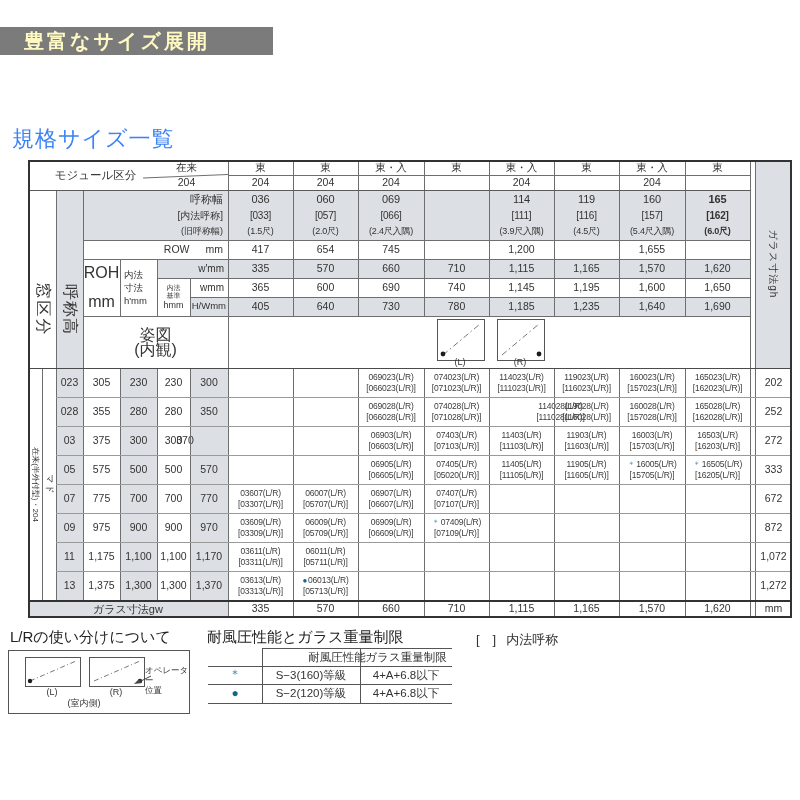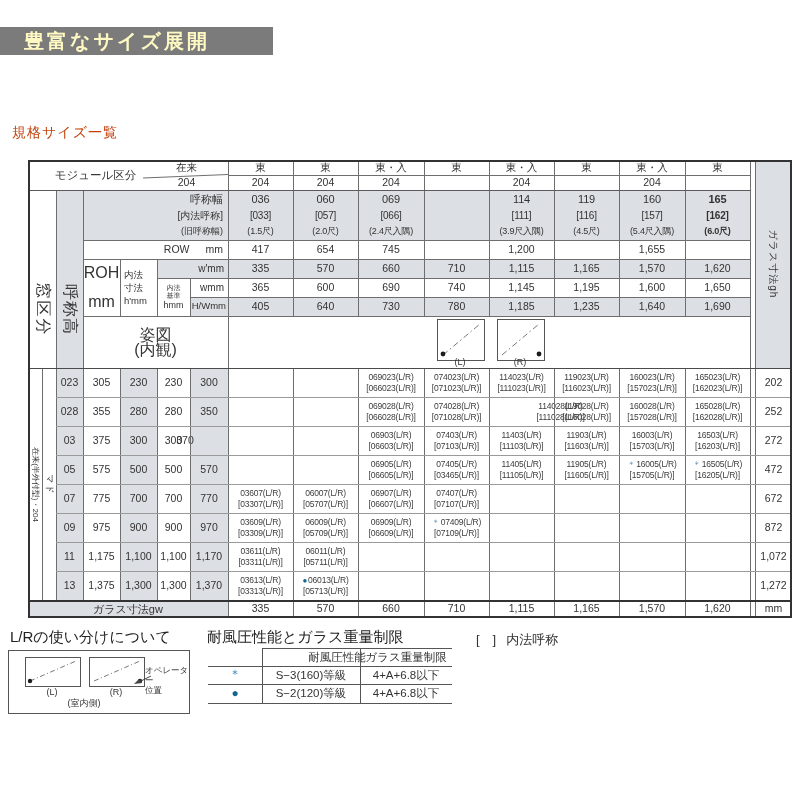--- a/index.html
+++ b/index.html
@@ -1,19 +1,19 @@
 <!DOCTYPE html>
 <html><head>
 <meta charset="utf-8">
 <style>
   html,body{margin:0;padding:0}
   body{width:800px;height:800px;background:#fff;font-family:"Liberation Sans",sans-serif;color:#333;position:relative;overflow:hidden}
   .abs{position:absolute}
   .banner{left:0;top:27px;width:273px;height:28px;background:#7b7b7b;color:#fef9c3;font-size:20px;font-weight:bold;letter-spacing:3px;display:flex;align-items:center;padding-left:24px;box-sizing:border-box}
-  .h2{left:12px;top:124px;font-size:14px;color:#c2410c;letter-spacing:1px}
+  .h2{left:12px;top:124px;font-size:22px;color:#3b82f6;letter-spacing:1px}
   #tbl{left:28px;top:160px;width:764px;height:458px}
   .bg{position:absolute;background:#dcdfe3}
   .ln{position:absolute;background:#6e6e6e}
   .cell{position:absolute;display:flex;align-items:center;justify-content:center;font-size:10.5px;color:#333;line-height:1.1;text-align:center}
   .cell.right{justify-content:flex-end;text-align:right}
   .vwrap{position:absolute;display:flex;align-items:center;justify-content:center}
   .vtext{transform:rotate(90deg);white-space:nowrap}
   .code-cell{position:absolute;display:flex;flex-direction:column;align-items:center;justify-content:center;font-size:8.5px;letter-spacing:-0.2px;color:#3c3c3c;line-height:10.5px}
   .nameband{position:absolute;display:flex;flex-direction:column;align-items:center;justify-content:center;color:#333}
   .mark{margin-right:1px;font-size:8px}
@@ -296,28 +296,28 @@
     </div>
     <div class="code-cell" style="left: 657px; top: 266px; width: 65px; height: 29px;">
       <div><span>16503(L/R)</span></div>
       <div>[16203(L/R)]</div>
     </div>
     <div class="cell" style="left: 28px; top: 295px; width: 27px; height: 29px;">05</div>
     <div class="cell" style="left: 55px; top: 295px; width: 37px; height: 29px;">575</div>
     <div class="cell" style="left: 92px; top: 295px; width: 37px; height: 29px;">500</div>
     <div class="cell" style="left: 129px; top: 295px; width: 33px; height: 29px;">500</div>
     <div class="cell" style="left: 162px; top: 295px; width: 38px; height: 29px;">570</div>
-    <div class="cell" style="left: 727px; top: 295px; width: 37px; height: 29px;">472</div>
+    <div class="cell" style="left: 727px; top: 295px; width: 37px; height: 29px;">333</div>
     <div class="code-cell" style="left: 330px; top: 295px; width: 66px; height: 29px;">
       <div><span>06905(L/R)</span></div>
       <div>[06605(L/R)]</div>
     </div>
     <div class="code-cell" style="left: 396px; top: 295px; width: 65px; height: 29px;">
       <div><span>07405(L/R)</span></div>
-      <div>[03465(L/R)]</div>
+      <div>[05020(L/R)]</div>
     </div>
     <div class="code-cell" style="left: 461px; top: 295px; width: 65px; height: 29px;">
       <div><span>11405(L/R)</span></div>
       <div>[11105(L/R)]</div>
     </div>
     <div class="code-cell" style="left: 526px; top: 295px; width: 65px; height: 29px;">
       <div><span>11905(L/R)</span></div>
       <div>[11605(L/R)]</div>
     </div>
     <div class="code-cell" style="left: 591px; top: 295px; width: 66px; height: 29px;">

